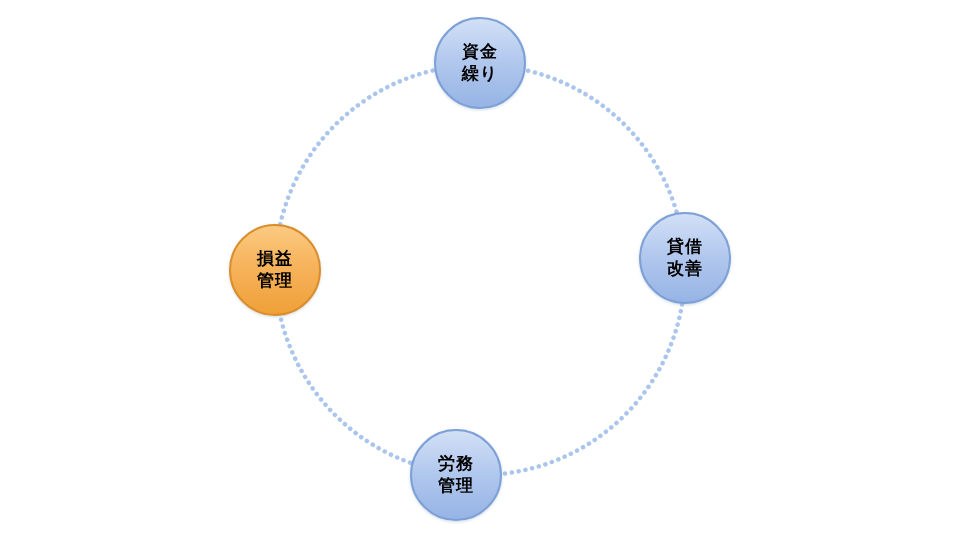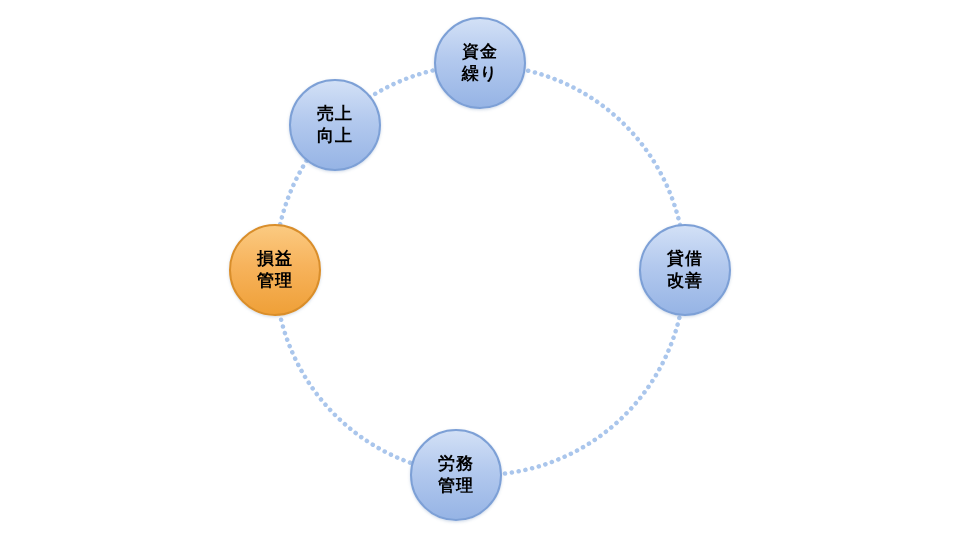--- a/index.html
+++ b/index.html
@@ -53,21 +53,21 @@
     top: 202px;
     background: linear-gradient(180deg, #cfdef5 0%, #b0c7ee 45%, #93b1e4 100%);
     border: 2px solid #7da0d6;
     box-shadow: 0 1px 3px rgba(120,150,190,0.35);
     font-size: 30px;
     letter-spacing: 3px;
   }
   
   .pos-top { left: 434px; top: 17px; }
   .pos-ne  { left: 579px; top: 79px; }
-  .pos-e   { left: 639px; top: 224px; }
+  .pos-e   { left: 639px; top: 212px; }
   .pos-se  { left: 579px; top: 369px; }
   .pos-s   { left: 410px; top: 429px; }
   .pos-sw  { left: 289px; top: 369px; }
   .pos-w   { left: 229px; top: 224px; }
   .pos-nw  { left: 289px; top: 79px; }
   .nl {
     display: block;
     text-align: right;
   }
 </style>
@@ -97,18 +97,14 @@
     <span class="nl">労務</span>
     <span class="nl">管理</span>
   </div>
 
 
   <div class="node sat highlight pos-w">
     <span class="nl">損益</span>
     <span class="nl">管理</span>
   </div>
 
-  <div class="node sat pos-nw">
-    <span class="nl">売上</span>
-    <span class="nl">向上</span>
-  </div>
 
 </div>
 
 </body></html>

